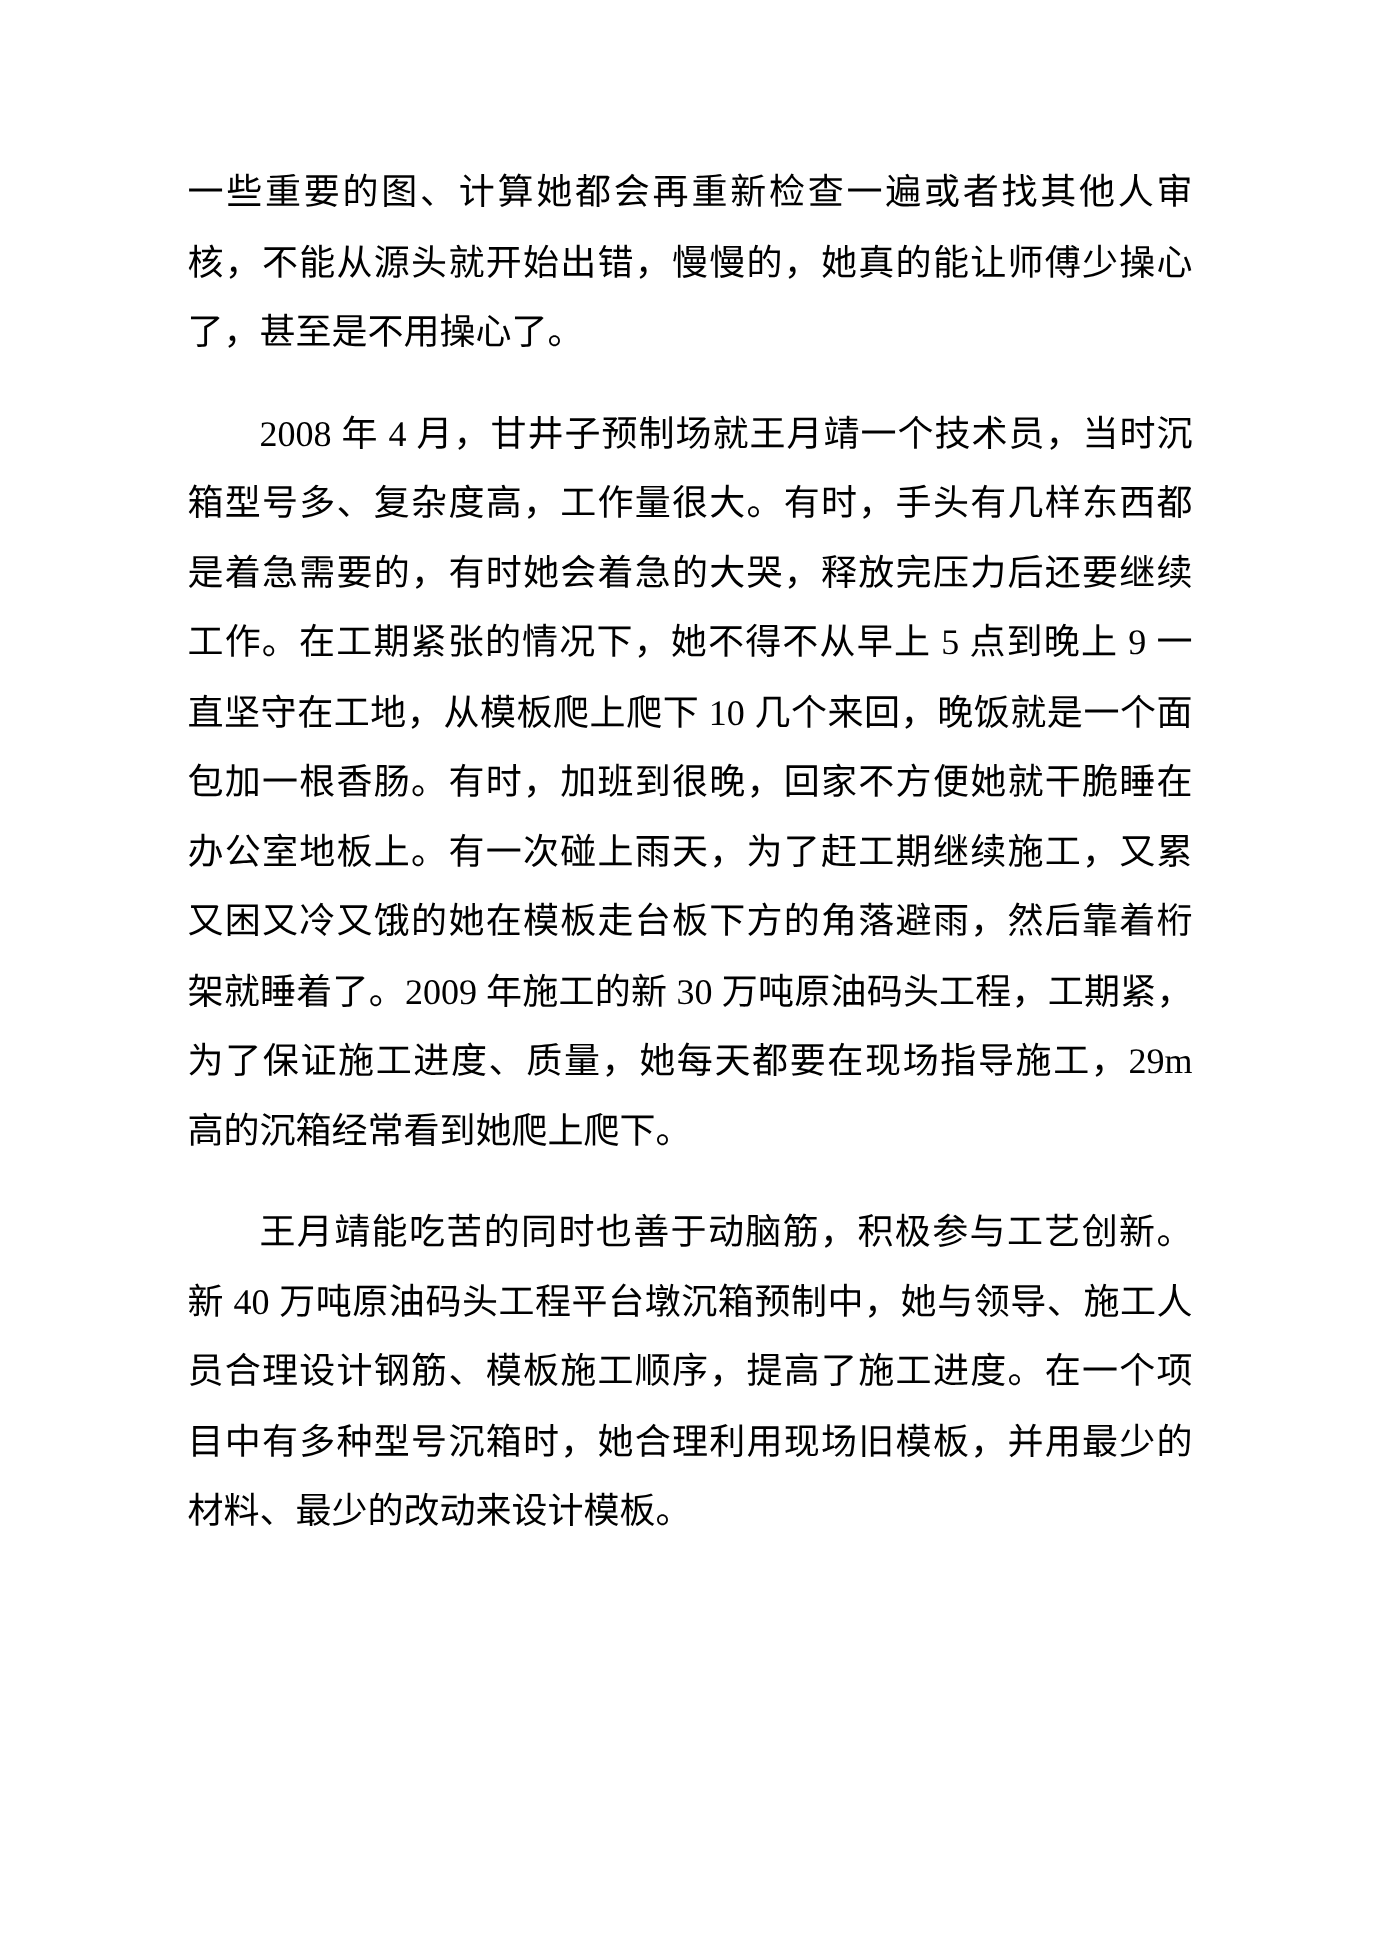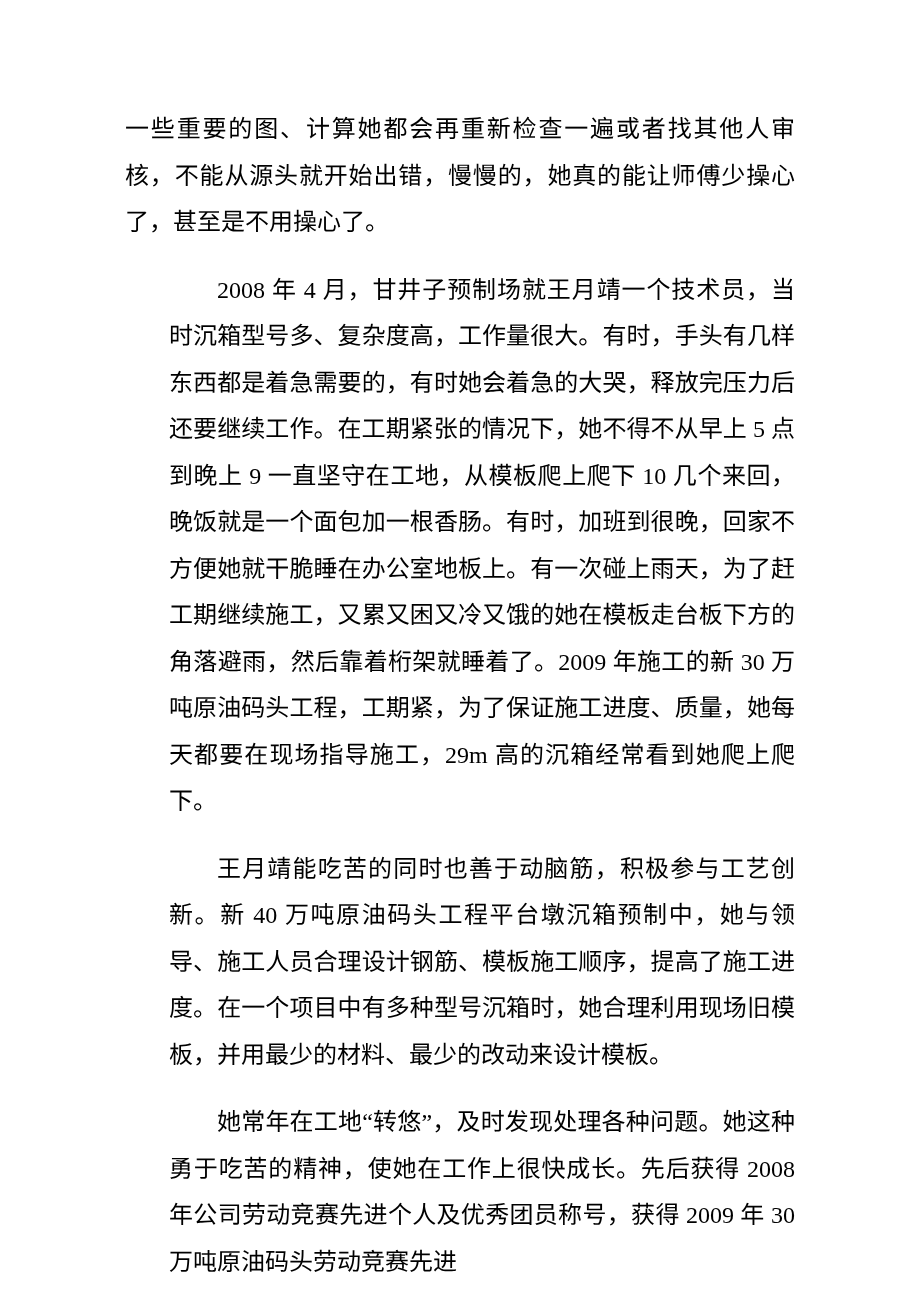--- a/index.html
+++ b/index.html
@@ -21,24 +21,22 @@
       color: #000000;
       text-align: justify;
       text-justify: inter-character;
     }
     .page p {
       margin: 0 0 21px 0;
       word-break: break-all;
     }
     .page p.indent {
       text-indent: 2em;
-      margin-left: 44px;
     }
   </style>
 </head>
 <body>
 
 <div class="page">
   <p class="para">一些重要的图、计算她都会再重新检查一遍或者找其他人审核，不能从源头就开始出错，慢慢的，她真的能让师傅少操心了，甚至是不用操心了。</p>
   <p class="para indent">2008 年 4 月，甘井子预制场就王月靖一个技术员，当时沉箱型号多、复杂度高，工作量很大。有时，手头有几样东西都是着急需要的，有时她会着急的大哭，释放完压力后还要继续工作。在工期紧张的情况下，她不得不从早上 5 点到晚上 9 一直坚守在工地，从模板爬上爬下 10 几个来回，晚饭就是一个面包加一根香肠。有时，加班到很晚，回家不方便她就干脆睡在办公室地板上。有一次碰上雨天，为了赶工期继续施工，又累又困又冷又饿的她在模板走台板下方的角落避雨，然后靠着桁架就睡着了。2009 年施工的新 30 万吨原油码头工程，工期紧，为了保证施工进度、质量，她每天都要在现场指导施工，29m 高的沉箱经常看到她爬上爬下。</p>
   <p class="para indent">王月靖能吃苦的同时也善于动脑筋，积极参与工艺创新。新 40 万吨原油码头工程平台墩沉箱预制中，她与领导、施工人员合理设计钢筋、模板施工顺序，提高了施工进度。在一个项目中有多种型号沉箱时，她合理利用现场旧模板，并用最少的材料、最少的改动来设计模板。</p>
-  <p class="para indent">她常年在工地“转悠”，及时发现处理各种问题。她这种勇于吃苦的精神，使她在工作上很快成长。先后获得 2008 年公司劳动竞赛先进个人及优秀团员称号，获得 2009 年 30 万吨原油码头劳动竞赛先进</p>
 </div>
 
 </body></html>

